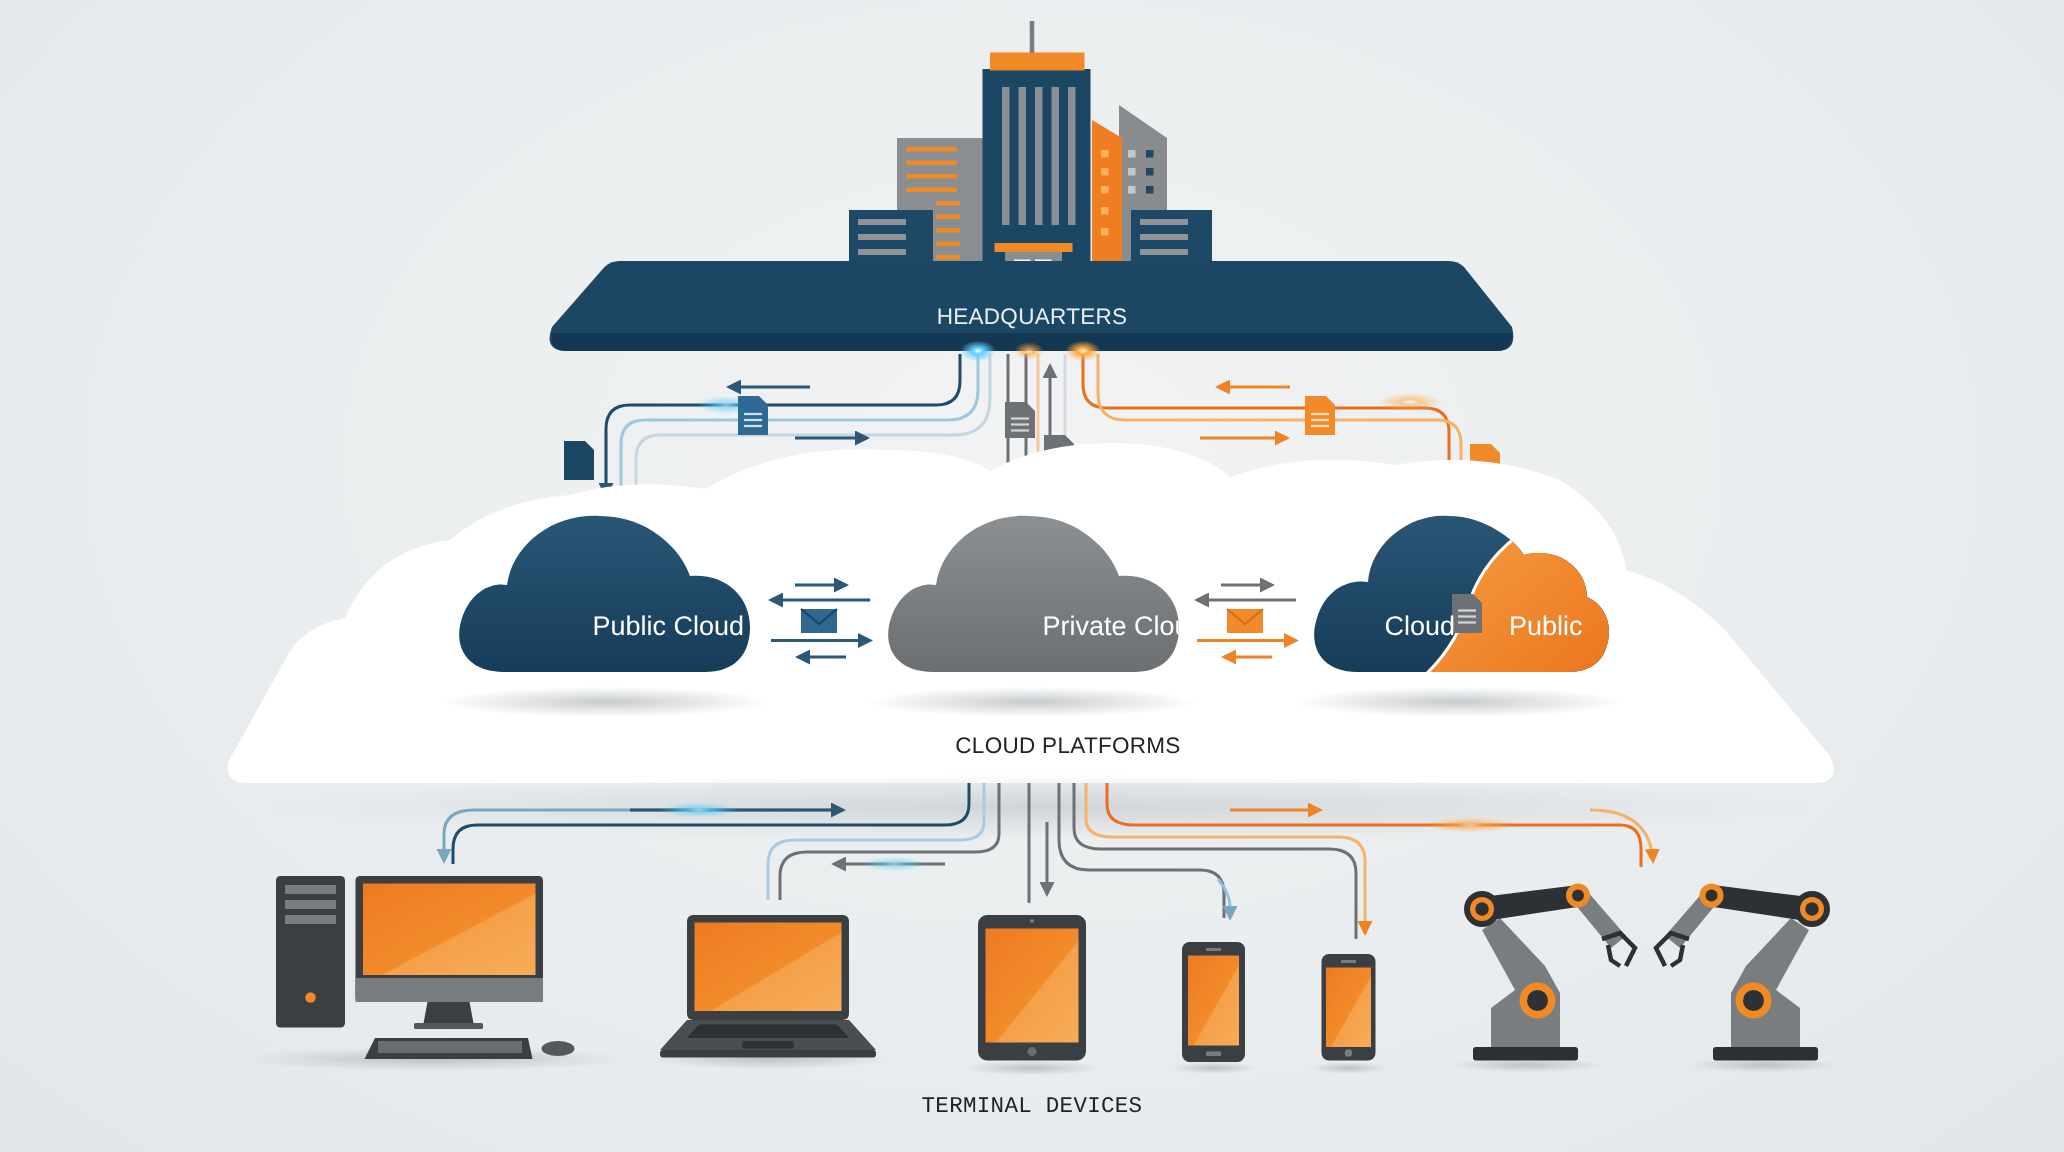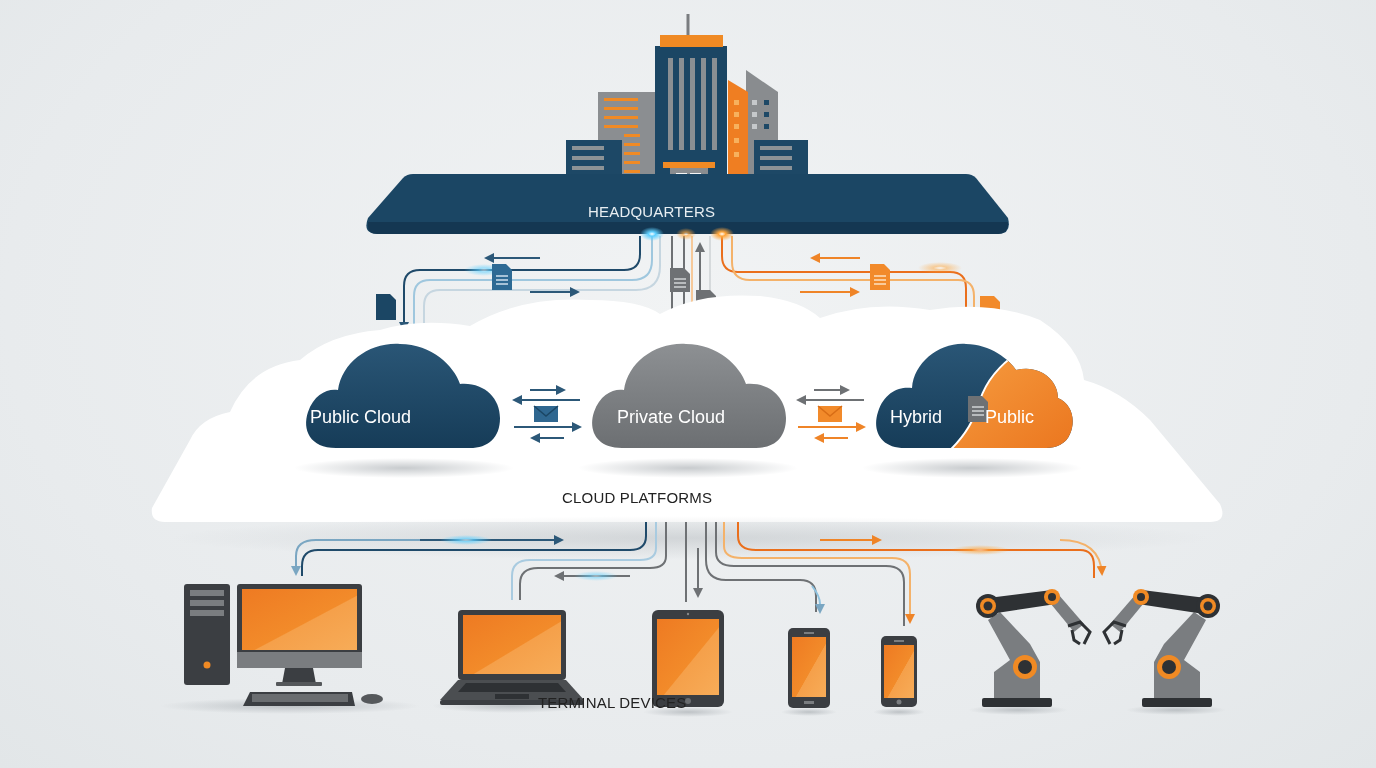--- a/index.html
+++ b/index.html
@@ -2,25 +2,25 @@
 <html><head>
 <meta charset="utf-8">
 <style>
   html, body { margin: 0; padding: 0; }
   body {
     width: 1376px; height: 768px; overflow: hidden; position: relative;
     background: radial-gradient(ellipse at 50% 40%, #f1f3f4 0%, #e8ebed 70%, #e2e6e8 100%);
     font-family: "Liberation Sans", sans-serif;
   }
   #scene { position: absolute; left: 0; top: 0; width: 1376px; height: 768px; }
-  .lbl { position: absolute; color: #222; font-size: 15px; letter-spacing: 0.2px; }
-  .cloud-lbl { position: absolute; color: #fff; font-size: 18px; text-align: left; }
+  .lbl { position: absolute; color: #222; font-size: 15px; letter-spacing: 0.2px; text-align: center; }
+  .cloud-lbl { position: absolute; color: #fff; font-size: 18px; text-align: right; }
   #hq-label { left: 588px; top: 203px; width: 200px; color: #e8eef2; font-size: 15px; }
   #platforms-label { left: 562px; top: 489px; width: 300px; }
-  #devices-label { left: 538px; top: 694px; width: 300px; }
+  #devices-label { left: 538px; top: 729px; width: 300px; font-family: Liberation Mono, monospace; }
   #public-label { left: 310px; top: 407px; width: 186px; }
   #private-label { left: 617px; top: 407px; width: 186px; }
   #hybrid-label-a { left: 890px; top: 407px; width: 80px; }
   #hybrid-label-b { left: 985px; top: 407px; width: 70px; }
 </style>
 </head>
 <body>
 
 <svg id="scene" viewBox="0 0 1376 768">
   <defs>
@@ -357,16 +357,16 @@
       <circle cx="1141" cy="597" r="4" fill="#2e3134"></circle>
     <circle cx="1169" cy="667" r="12" fill="#f08a24"></circle>
       <circle cx="1169" cy="667" r="7" fill="#2e3134"></circle>
     <path d="M1126,626 L1114,622 L1104,632 L1110,644 M1122,630 L1120,640 L1114,644" fill="none" stroke="#2e3134" stroke-width="3"></path>
   </g>
 </svg>
 
 <div class="lbl" id="hq-label">HEADQUARTERS</div>
 <div class="cloud-lbl" id="public-label">Public Cloud</div>
 <div class="cloud-lbl" id="private-label">Private Cloud</div>
-<div class="cloud-lbl" id="hybrid-label-a">Hybrid</div>
+<div class="cloud-lbl" id="hybrid-label-a">Cloud</div>
 <div class="cloud-lbl" id="hybrid-label-b">Public</div>
 <div class="lbl" id="platforms-label">CLOUD PLATFORMS</div>
 <div class="lbl" id="devices-label">TERMINAL DEVICES</div>
 
 </body></html>

